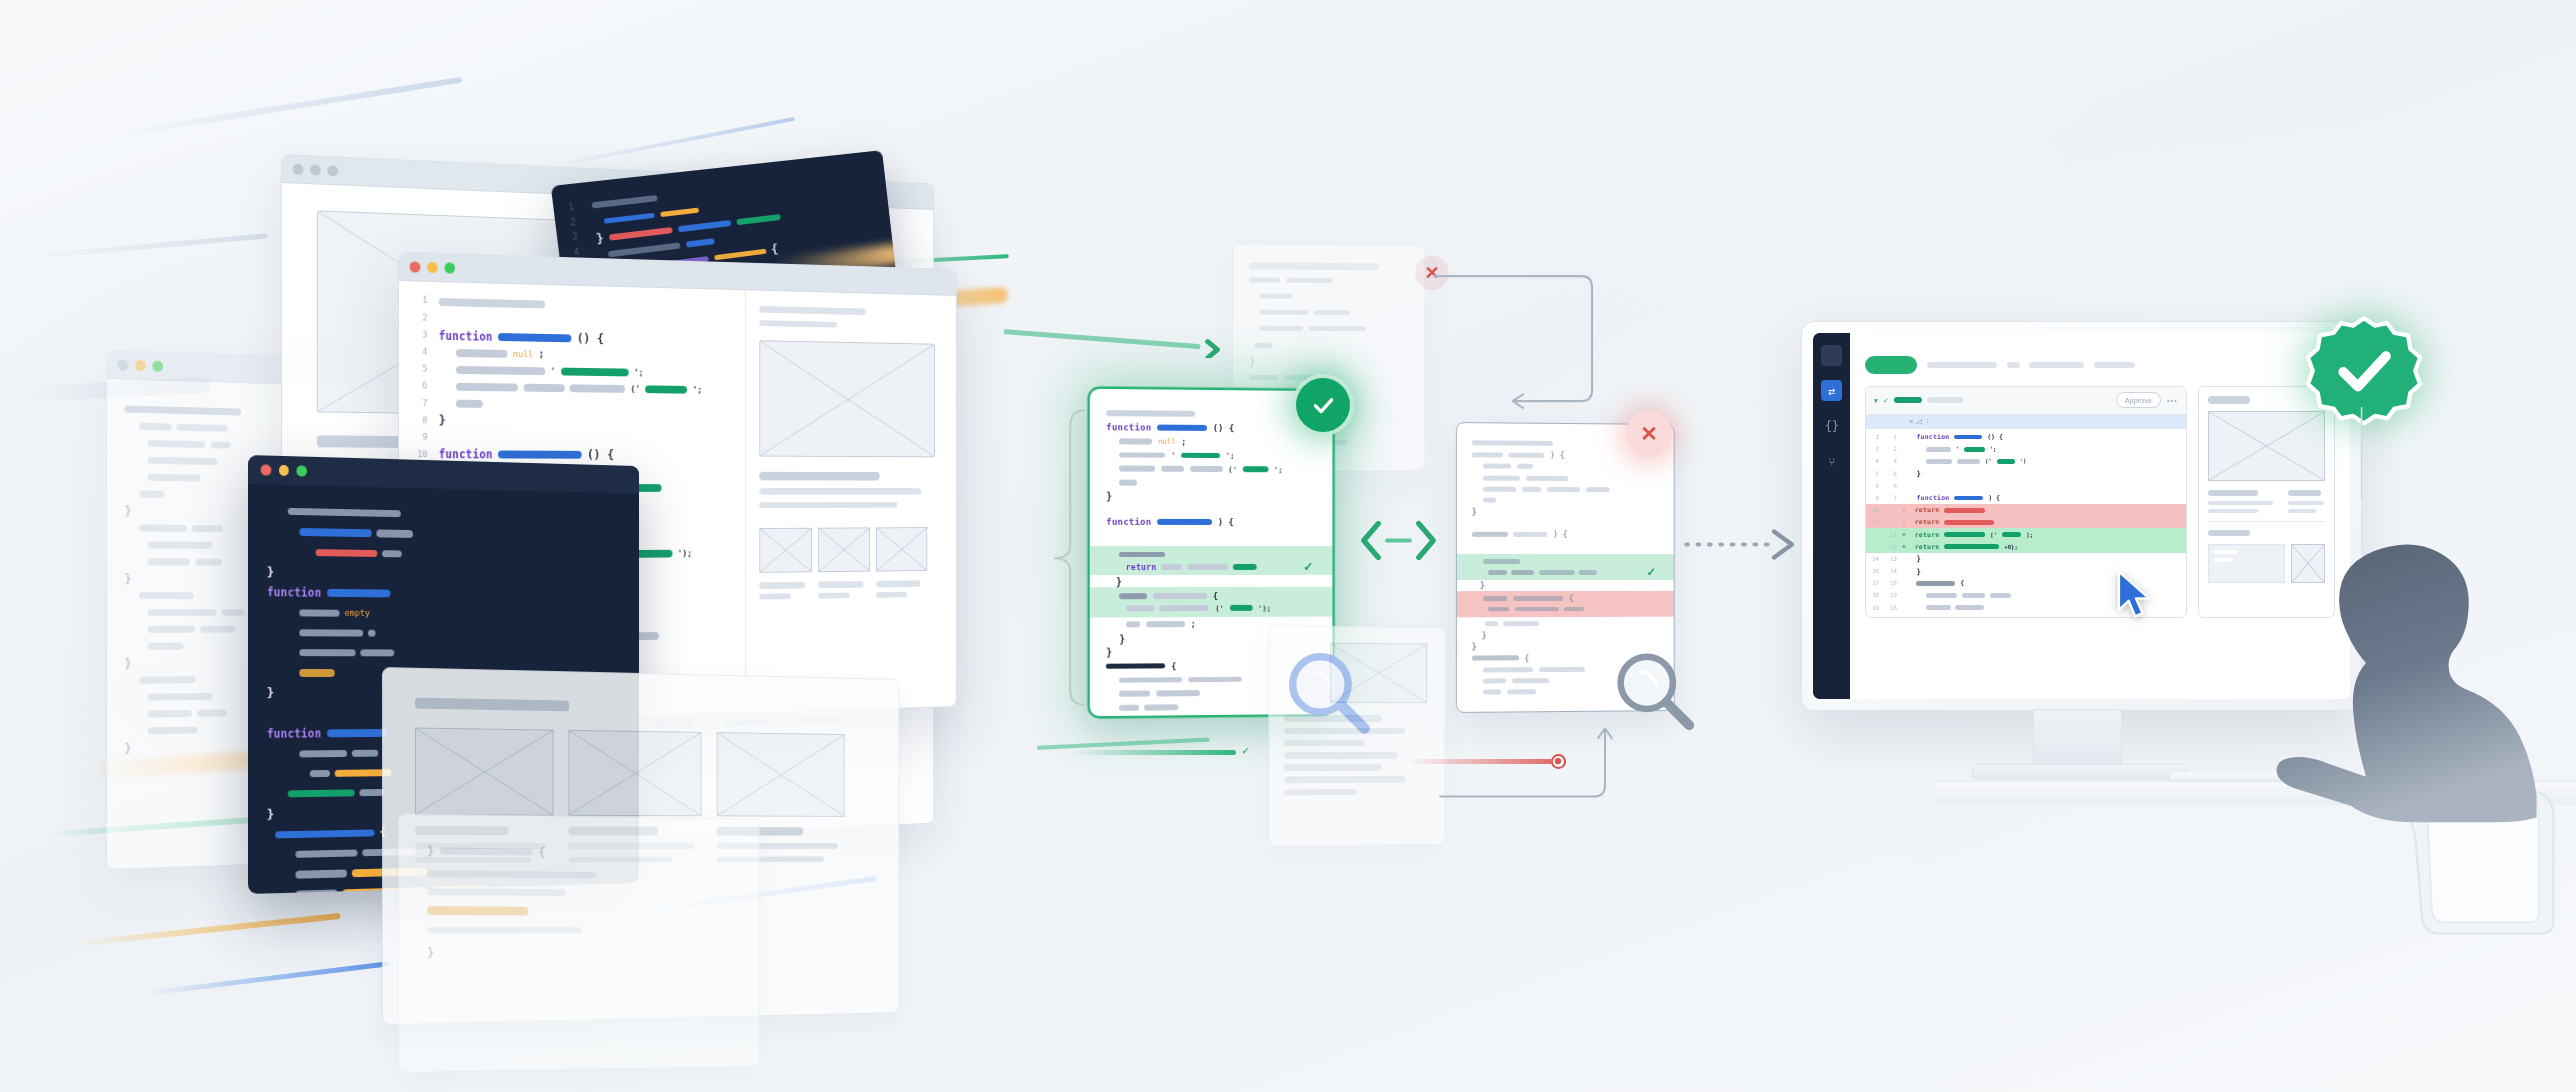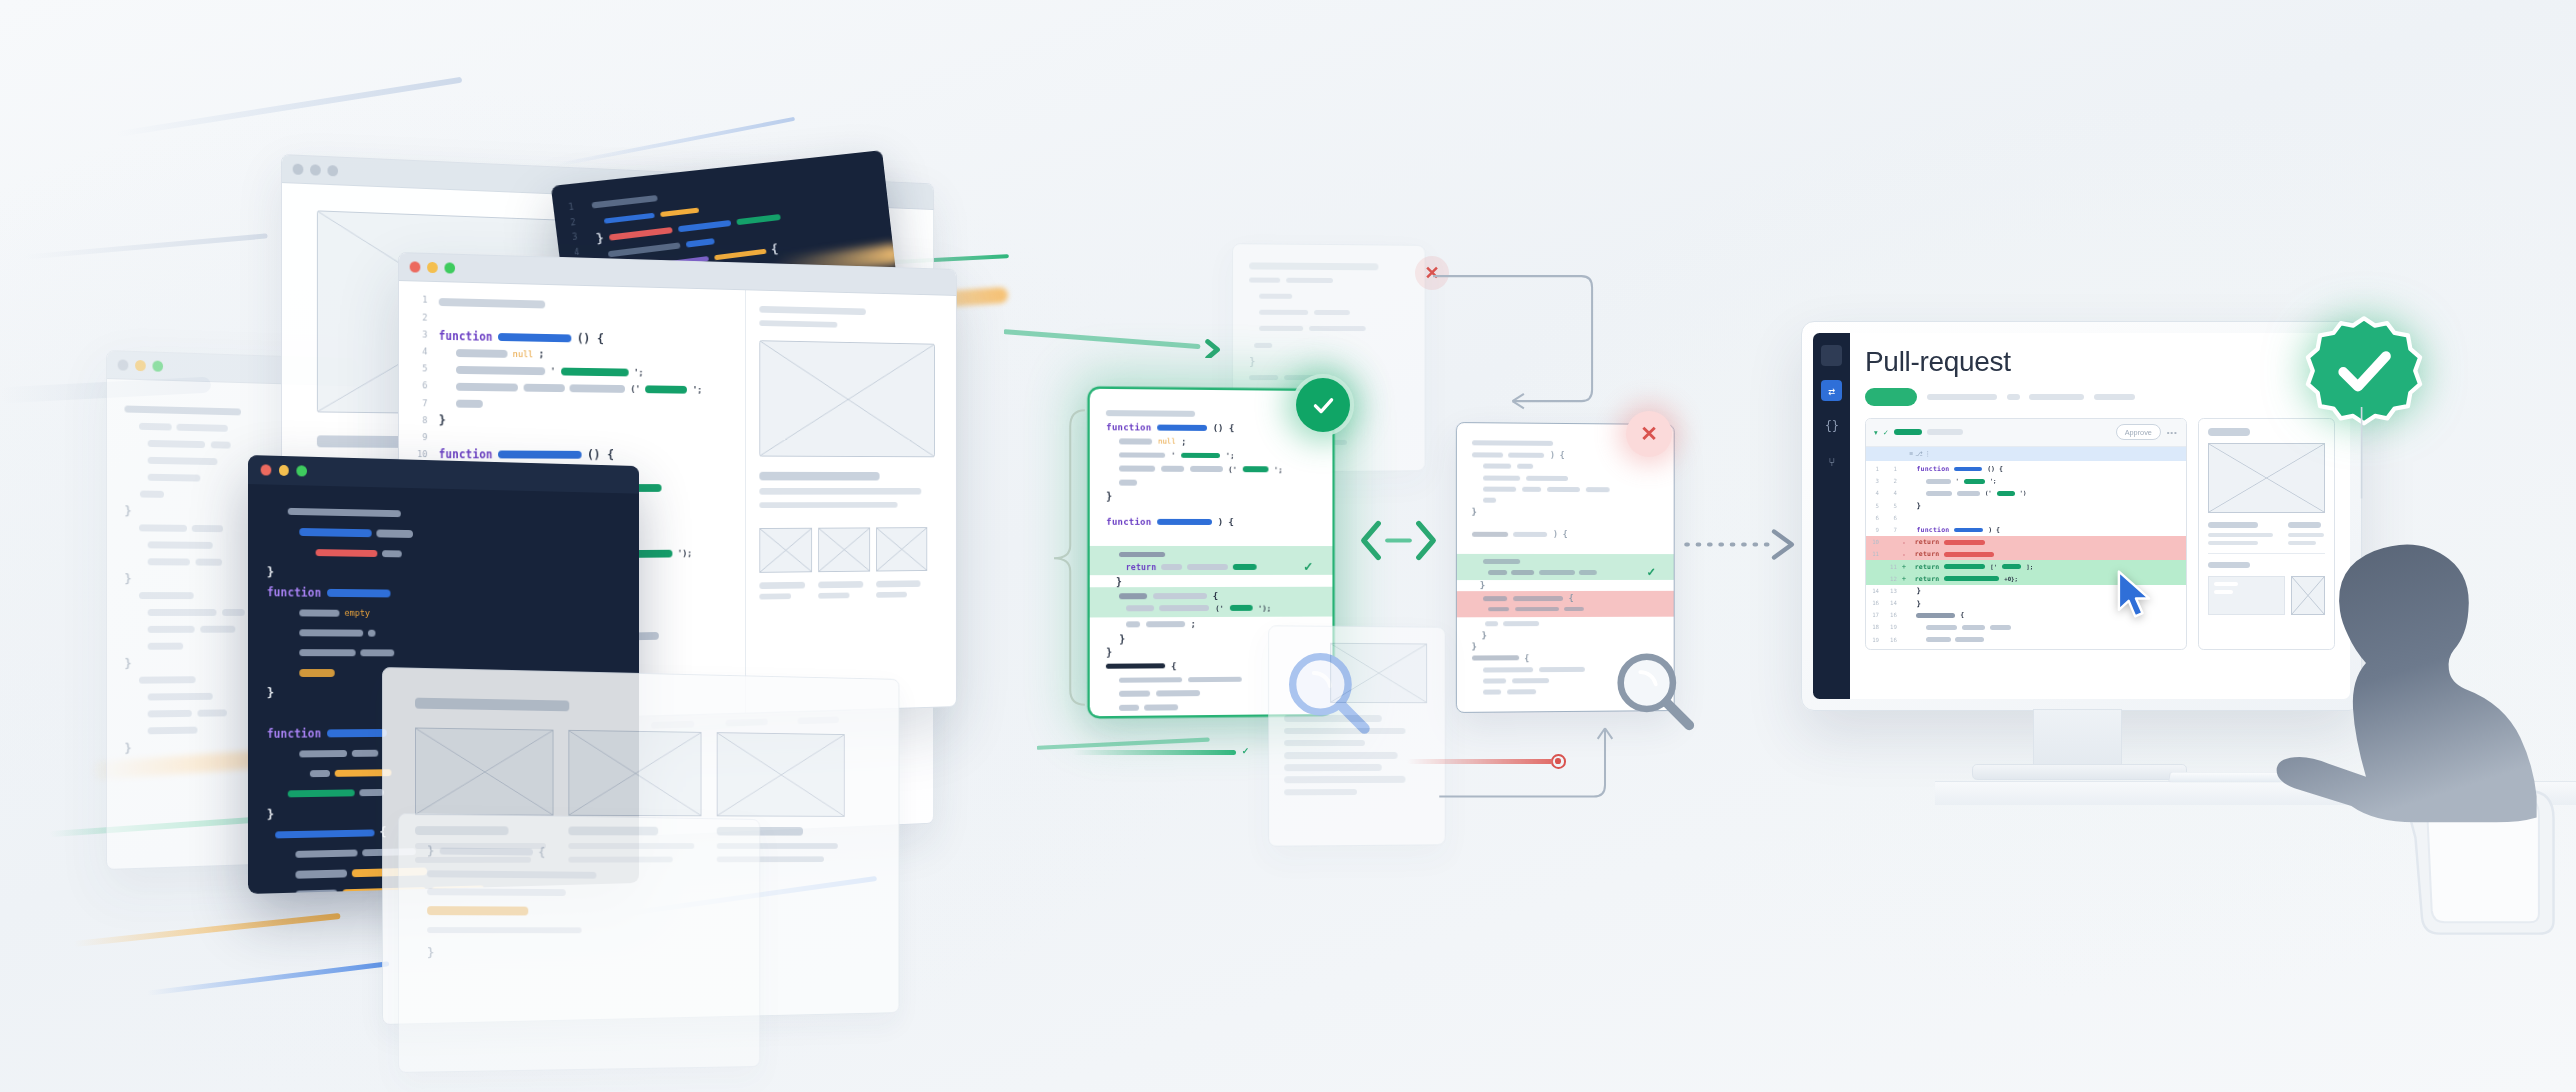--- a/index.html
+++ b/index.html
@@ -933,21 +933,20 @@
         </div>
         <div class="side-ic">
           <span>{}</span>
         </div>
         <div class="side-ic">
           <span>⑂</span>
         </div>
       </div>
 
       <div style="flex:1;padding:13px 14.6px;overflow:hidden;">
-        <div class="title">Pull-request</div>
         <div style="display:flex;align-items:center;gap:9.8px;margin-top:9.8px;">
           <div class="pill" style="width:52px;"></div>
           <div class="tb s" style="width:70px;"></div>
           <div class="tb s" style="width:13px;"></div>
           <div class="tb s" style="width:55px;"></div>
           <div class="tb s" style="width:41px;"></div>
         </div>
 
         <div style="display:flex;gap:11.4px;margin-top:11.4px;height:232px;">
 

